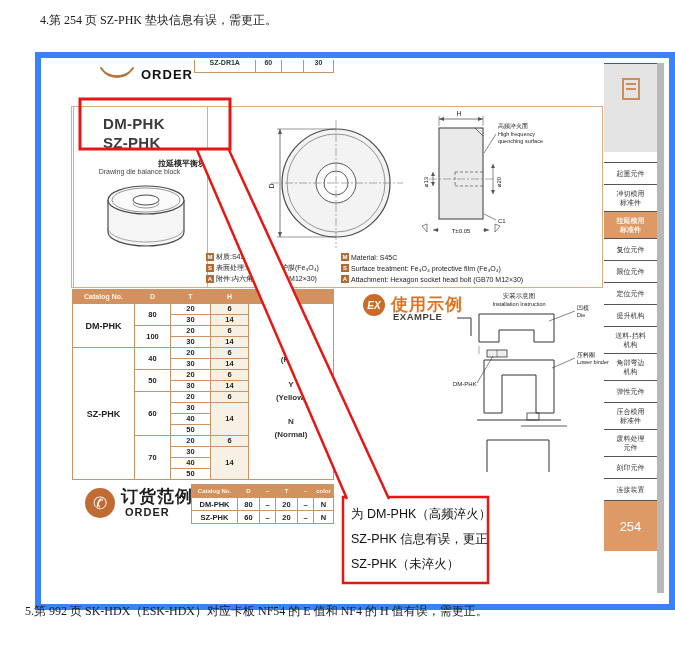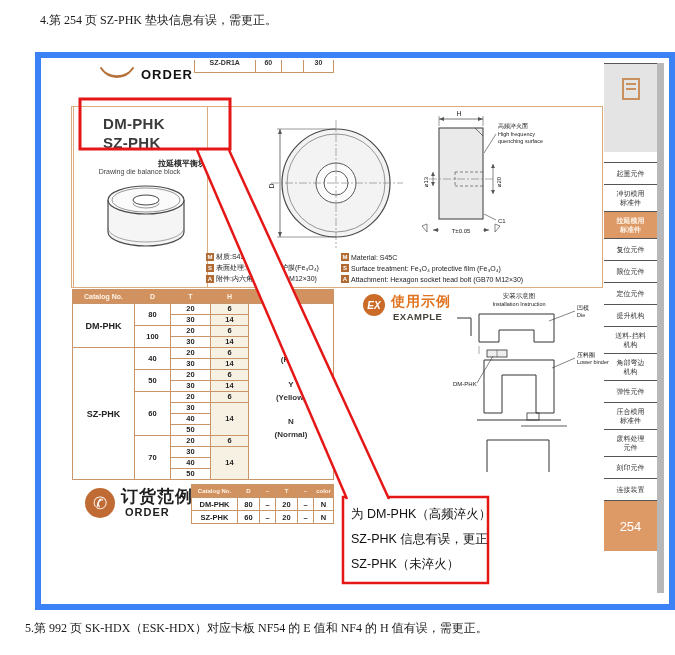--- a/index.html
+++ b/index.html
@@ -38,21 +38,21 @@
   table.cat td{border:1px solid #c89468;font-size:7.5px;font-weight:bold;color:#222;text-align:center;height:10px;line-height:10px;padding:0;background:#fff;}
   table.cat td.hcell{background:#f7f1e4;}
   table.cat td.colorcell{font-weight:bold;font-size:8px;line-height:1.55;white-space:pre-line;vertical-align:middle;color:#333;}
   table.ot{border-collapse:collapse;table-layout:fixed;}
   table.ot th{background:#d2925f;color:#fdf3e7;font-size:6px;font-weight:bold;border:1px solid #c89468;height:12px;padding:0;}
   table.ot td{border:1px solid #c89468;font-size:7.5px;font-weight:bold;color:#222;text-align:center;height:12px;padding:0;background:#fff;}
 
   
   .ex-circle{width:22px;height:22px;border-radius:50%;background:#ca6c28;color:#fff;font-weight:bold;
              font-size:10px;font-style:italic;display:flex;align-items:center;justify-content:center;}
-  .ex-cn{font-size:14px;font-weight:bold;color:#e0731f;letter-spacing:1px;}
+  .ex-cn{font-size:17px;font-weight:bold;color:#e0731f;letter-spacing:1px;}
   .ex-en{font-size:9.5px;font-weight:bold;color:#46423a;letter-spacing:.5px;}
 
   
   .ph-circle{width:30px;height:30px;border-radius:50%;background:#bf6b33;color:#fff;
              display:flex;align-items:center;justify-content:center;font-size:17px;}
   .oe-cn{font-size:17px;font-weight:bold;color:#1d1d1d;letter-spacing:1px;}
   .oe-en{font-size:11px;font-weight:bold;color:#1d1d1d;letter-spacing:1px;}
   .sb-top{background:#e4e4e4;height:88px;position:relative;}
   .bm-icon{position:absolute;left:18px;top:14px;width:14px;height:18px;border:2px solid #c98f5c;}
   .bm-icon::before,.bm-icon::after{content:"";position:absolute;left:2px;right:2px;height:2px;background:#c98f5c;}
@@ -400,15 +400,15 @@
     <line x1="197" y1="150" x2="347" y2="499" stroke="#e51616" stroke-width="2.5"></line>
     <line x1="229" y1="150" x2="389" y2="499" stroke="#e51616" stroke-width="2.5"></line>
     <rect x="80" y="99" width="150" height="50" fill="none" stroke="#e51616" stroke-width="3"></rect>
   </svg>
   <div class="abs anno-text" style="left:351px;top:502px;">
     <div>为 DM-PHK（高频淬火）</div>
     <div>SZ-PHK 信息有误，更正</div>
     <div>SZ-PHK（未淬火）</div>
   </div>
 
-  <div class="abs caption" style="left:25px;top:620px;">5.第 992 页 SK-HDX（ESK-HDX）对应卡板 NF54 的 E 值和 NF4 的 H 值有误，需更正。</div>
+  <div class="abs caption" style="left:25px;top:603px;">5.第 992 页 SK-HDX（ESK-HDX）对应卡板 NF54 的 E 值和 NF4 的 H 值有误，需更正。</div>
 
 </div>
 
 </body></html>

